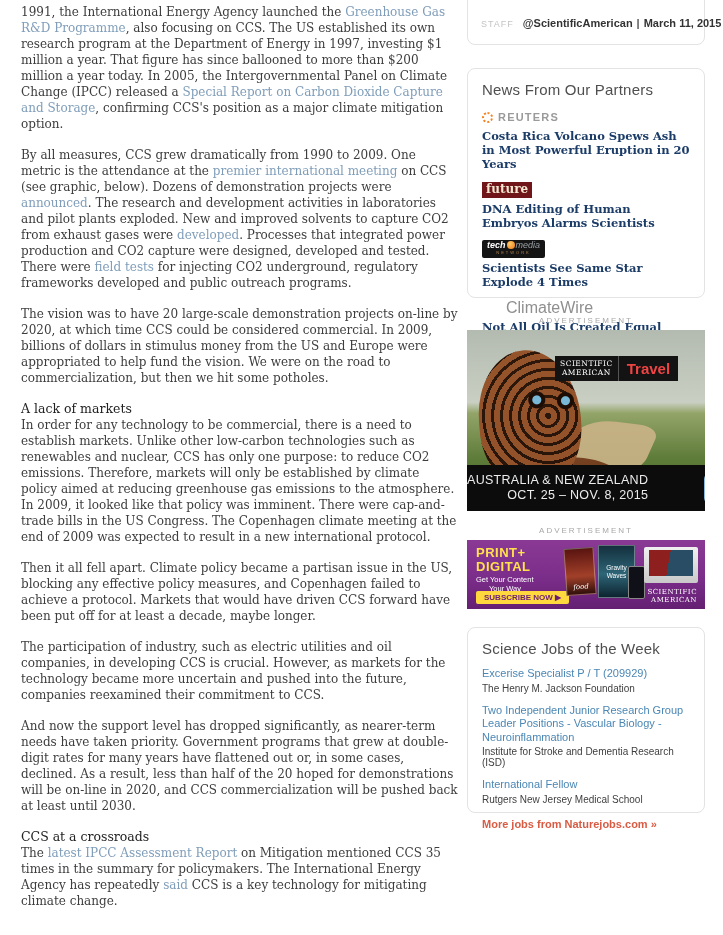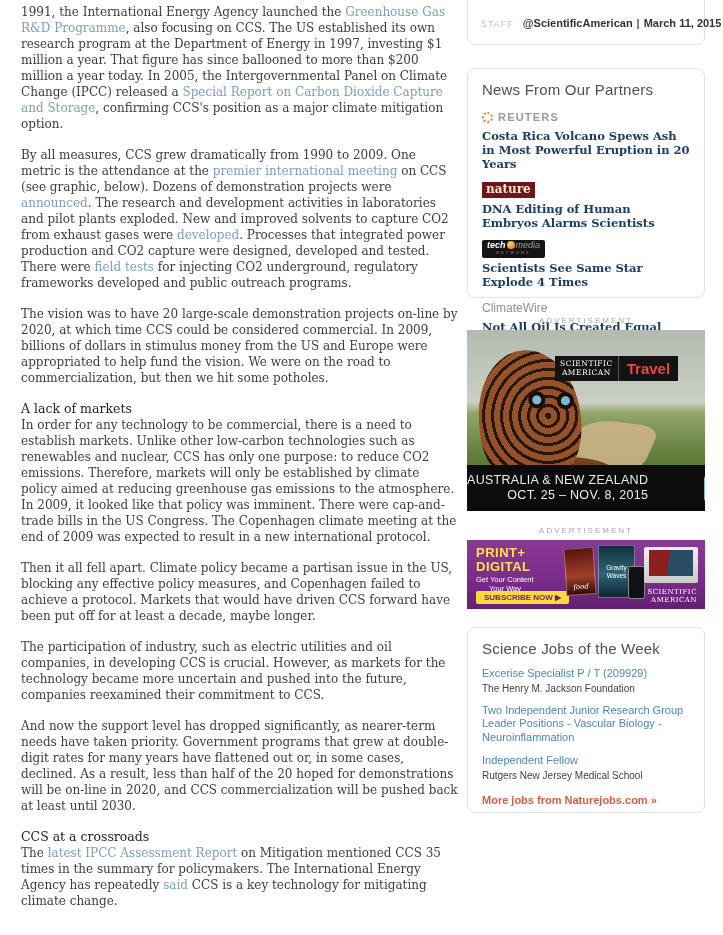--- a/index.html
+++ b/index.html
@@ -30,21 +30,21 @@
   .source-row { display:flex; align-items:center; height:16px; }
   .reuters-dot { width:7px; height:7px; border:2px dotted #f58220; border-radius:50%; margin-right:5px; flex:none; }
   .reuters-text { color:#9a9a9a; font-weight:bold; font-size:11px; letter-spacing:1.2px; }
   .nature-box { background:#70151a; color:#f3e9d2; font-family:"DejaVu Serif",serif; font-size:12px; font-weight:bold; padding:0 4px 2px; display:inline-block; }
   .tech-box { background:#141414; display:inline-flex; flex-direction:column; padding:1px 5px; border-radius:2px; line-height:8px;justify-content:center; }
   .tech-top { display:flex; align-items:center; }
   .tech-white { color:#fff; font-weight:bold; font-style:italic; font-size:9px; }
   .tech-dot { width:8px; height:8px; border-radius:50%; background:radial-gradient(circle at 35% 35%, #ffca66, #e97616); margin:0 1px; flex:none; }
   .tech-gray { color:#9aa0a6; font-style:italic; font-size:9px; }
   .tech-net { color:#b5854d; font-size:4px; letter-spacing:2px; text-align:center; }
-  .climatewire { color:#8f8f8f; font-size:12px; }
+  .climatewire { color:#8f8f8f; font-size:16px;margin-left:24px; }
   .news-headline { display:block; font-family:"DejaVu Serif",serif; font-weight:bold; font-size:11.5px; line-height:14px; color:#1c3c68; margin-top:4px; text-decoration:none; }
 
   
   .ad-label { position:absolute; width:238px; text-align:center; color:#a8a8a8; font-size:8px; letter-spacing:2px; }
   .ad-label-1 { top:316px; }
   .ad-label-2 { top:526px; }
 
   
   .travel-ad { position:absolute; top:330px; left:0; width:238px; height:181px; overflow:hidden; background:linear-gradient(#b3bab0 0%, #c9cfc2 40%, #93a468 46%, #5c7a38 72%, #4e6a2f 100%); }
   .ta-path { position:absolute; left:100px; top:92px; width:85px; height:48px; background:#c9b287; transform:skewX(-18deg) rotate(7deg); border-radius:45% 25% 35% 45%; opacity:0.92; }
@@ -117,21 +117,21 @@
     <div class="news-item">
       <div class="source-row">
         <span class="reuters-dot"></span>
         <span class="reuters-text">REUTERS</span>
       </div>
       <a href="#" class="news-headline">Costa Rica Volcano Spews Ash in Most Powerful Eruption in 20 Years</a>
     </div>
 
     <div class="news-item">
       <div class="source-row">
-        <span class="nature-box">nature</span>
+        <span class="nature-box">future</span>
       </div>
       <a href="#" class="news-headline">DNA Editing of Human Embryos Alarms Scientists</a>
     </div>
 
     <div class="news-item">
       <div class="source-row">
         <span class="tech-box">
           <span class="tech-top">
             <span class="tech-white">tech</span>
             <span class="tech-dot"></span>
@@ -198,23 +198,24 @@
   <div class="card jobs-card">
     <div class="card-title">Science Jobs of the Week</div>
 
     <div class="job">
       <a href="#" class="job-title">Excerise Specialist P / T (209929)</a>
       <div class="job-employer">The Henry M. Jackson Foundation</div>
     </div>
 
     <div class="job">
       <a href="#" class="job-title">Two Independent Junior Research Group Leader Positions - Vascular Biology - Neuroinflammation</a>
+      <div class="job-employer">Institute for Stroke and Dementia Research (ISD)</div>
     </div>
 
     <div class="job">
-      <a href="#" class="job-title">Independent Fellow</a>
+      <a href="#" class="job-title">International Fellow</a>
       <div class="job-employer">Rutgers New Jersey Medical School</div>
     </div>
 
     <a href="#" class="more-jobs">More jobs from Naturejobs.com »</a>
   </div>
 
 </div>
 
 </body></html>

